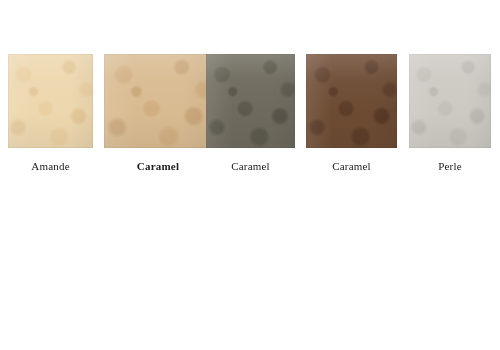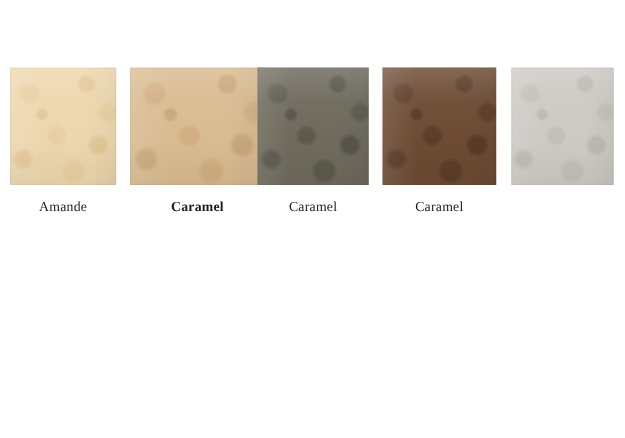--- a/index.html
+++ b/index.html
@@ -111,18 +111,19 @@
           <div class="grain" style="background-image: radial-gradient(circle at 18% 22%, rgb(125, 90, 64) 0px, rgb(125, 90, 64) 6%, rgba(255, 255, 255, 0) 9%), radial-gradient(circle at 72% 14%, rgb(92, 62, 41) 0px, rgb(92, 62, 41) 5%, rgba(255, 255, 255, 0) 8%), radial-gradient(circle at 44% 58%, rgb(125, 90, 64) 0px, rgb(125, 90, 64) 8%, rgba(255, 255, 255, 0) 12%), radial-gradient(circle at 83% 66%, rgb(92, 62, 41) 0px, rgb(92, 62, 41) 6%, rgba(255, 255, 255, 0) 10%), radial-gradient(circle at 12% 78%, rgb(92, 62, 41) 0px, rgb(92, 62, 41) 5%, rgba(255, 255, 255, 0) 9%), radial-gradient(circle at 60% 88%, rgb(125, 90, 64) 0px, rgb(125, 90, 64) 7%, rgba(255, 255, 255, 0) 11%), radial-gradient(circle at 30% 40%, rgb(92, 62, 41) 0px, rgb(92, 62, 41) 4%, rgba(255, 255, 255, 0) 7%), radial-gradient(circle at 92% 38%, rgb(125, 90, 64) 0px, rgb(125, 90, 64) 5%, rgba(255, 255, 255, 0) 9%);"></div>
           <div class="sheen" style="background-image: linear-gradient(rgba(255, 255, 255, 0.16) 0%, rgba(255, 255, 255, 0.04) 28%, rgba(0, 0, 0, 0) 62%, rgba(0, 0, 0, 0.05) 100%), linear-gradient(90deg, rgba(255, 255, 255, 0.1) 0%, rgba(0, 0, 0, 0) 30%, rgba(0, 0, 0, 0) 72%, rgba(0, 0, 0, 0.04) 100%);"></div>
         </div>
         <div class="swatch-label">Caramel</div>
       </div>
       <div class="swatch-cell" style="left: 409px; width: 82px;">
         <div class="swatch-chip" style="background-color: rgb(205, 202, 196);">
           <div class="grain" style="background-image: radial-gradient(circle at 18% 22%, rgb(216, 213, 207) 0px, rgb(216, 213, 207) 6%, rgba(255, 255, 255, 0) 9%), radial-gradient(circle at 72% 14%, rgb(192, 189, 183) 0px, rgb(192, 189, 183) 5%, rgba(255, 255, 255, 0) 8%), radial-gradient(circle at 44% 58%, rgb(216, 213, 207) 0px, rgb(216, 213, 207) 8%, rgba(255, 255, 255, 0) 12%), radial-gradient(circle at 83% 66%, rgb(192, 189, 183) 0px, rgb(192, 189, 183) 6%, rgba(255, 255, 255, 0) 10%), radial-gradient(circle at 12% 78%, rgb(192, 189, 183) 0px, rgb(192, 189, 183) 5%, rgba(255, 255, 255, 0) 9%), radial-gradient(circle at 60% 88%, rgb(216, 213, 207) 0px, rgb(216, 213, 207) 7%, rgba(255, 255, 255, 0) 11%), radial-gradient(circle at 30% 40%, rgb(192, 189, 183) 0px, rgb(192, 189, 183) 4%, rgba(255, 255, 255, 0) 7%), radial-gradient(circle at 92% 38%, rgb(216, 213, 207) 0px, rgb(216, 213, 207) 5%, rgba(255, 255, 255, 0) 9%);"></div>
           <div class="sheen" style="background-image: linear-gradient(rgba(255, 255, 255, 0.16) 0%, rgba(255, 255, 255, 0.04) 28%, rgba(0, 0, 0, 0) 62%, rgba(0, 0, 0, 0.05) 100%), linear-gradient(90deg, rgba(255, 255, 255, 0.1) 0%, rgba(0, 0, 0, 0) 30%, rgba(0, 0, 0, 0) 72%, rgba(0, 0, 0, 0.04) 100%);"></div>
         </div>
+        <div class="swatch-label">Perle</div>
       </div>
     </div>
 
   <div class="blank-area"></div>
 
 </div>
 
 </body></html>

